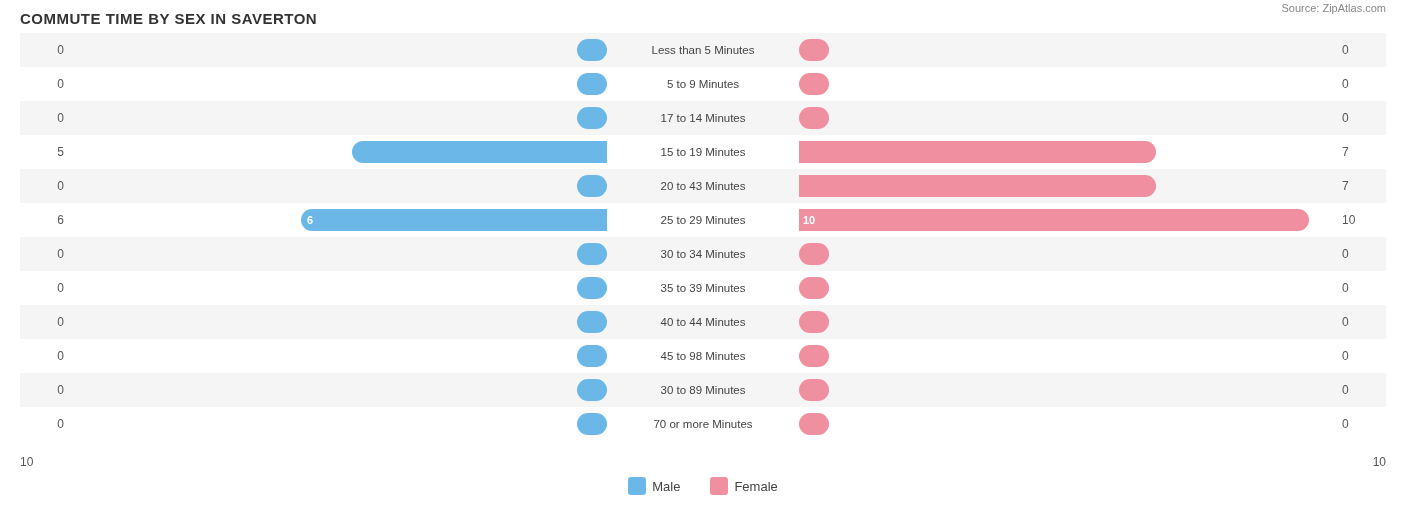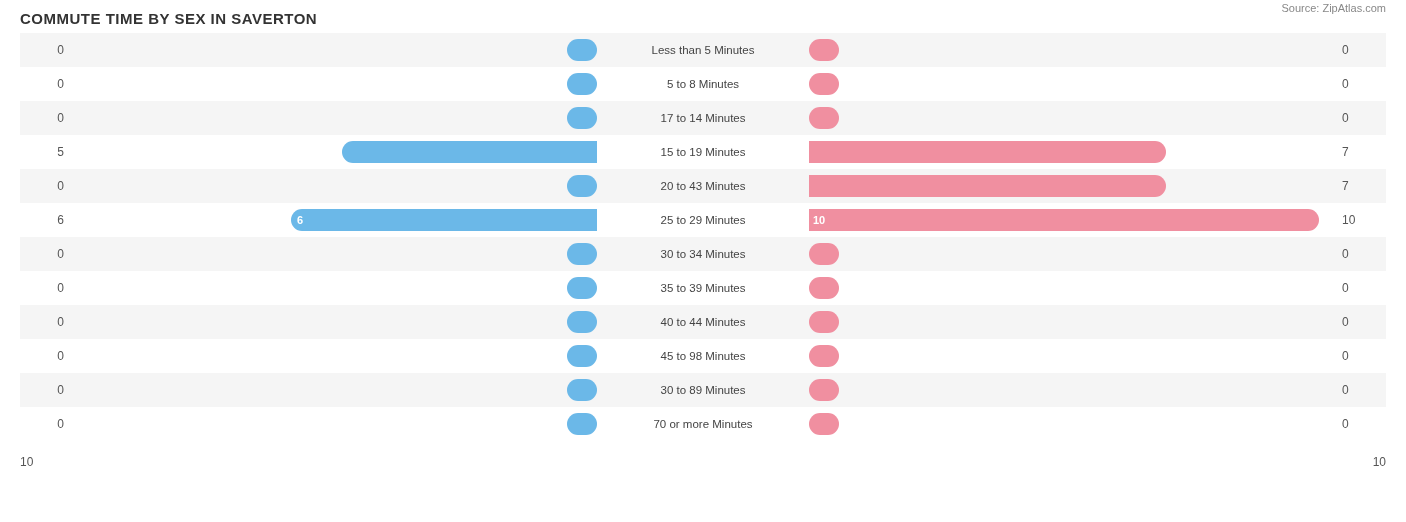--- a/index.html
+++ b/index.html
@@ -80,21 +80,21 @@
       height: 22px;
     }
     .right-bars {
       flex: 1;
       display: flex;
       justify-content: flex-start;
       align-items: center;
       height: 22px;
     }
     .label-center {
-      width: 212px;
+      width: 192px;
       text-align: center;
       font-size: 11.5px;
       color: #444;
       flex-shrink: 0;
       z-index: 2;
     }
     .bar-male {
       height: 22px;
       background: #6bb8e8;
       border-radius: 11px 0 0 11px;
@@ -175,21 +175,21 @@
           </div>
         </div>
         <div class="right-val">0</div>
       </div>
       <div class="row">
         <div class="left-val">0</div>
         <div class="bars-section">
           <div class="left-bars">
             <div class="bar-male rounded-both" style="width: 30px;"></div>
           </div>
-          <div class="label-center">5 to 8 Minutes</div>
+          <div class="label-center">5 to 9 Minutes</div>
           <div class="right-bars">
             <div class="bar-female rounded-both" style="width: 30px;"></div>
           </div>
         </div>
         <div class="right-val">0</div>
       </div>
       <div class="row">
         <div class="left-val">0</div>
         <div class="bars-section">
           <div class="left-bars">
@@ -323,13 +323,23 @@
         </div>
         <div class="right-val">0</div>
       </div>
     </div>
 
   <div class="x-axis">
     <span class="x-label">10</span>
     <span class="x-label">10</span>
   </div>
 
+  <div class="legend">
+    <div class="legend-item">
+      <div class="legend-swatch" id="male-swatch" style="background: rgb(107, 184, 232);"></div>
+      <span>Male</span>
+    </div>
+    <div class="legend-item">
+      <div class="legend-swatch" id="female-swatch" style="background: rgb(240, 143, 160);"></div>
+      <span>Female</span>
+    </div>
+  </div>
 </div>
 
 </body></html>

